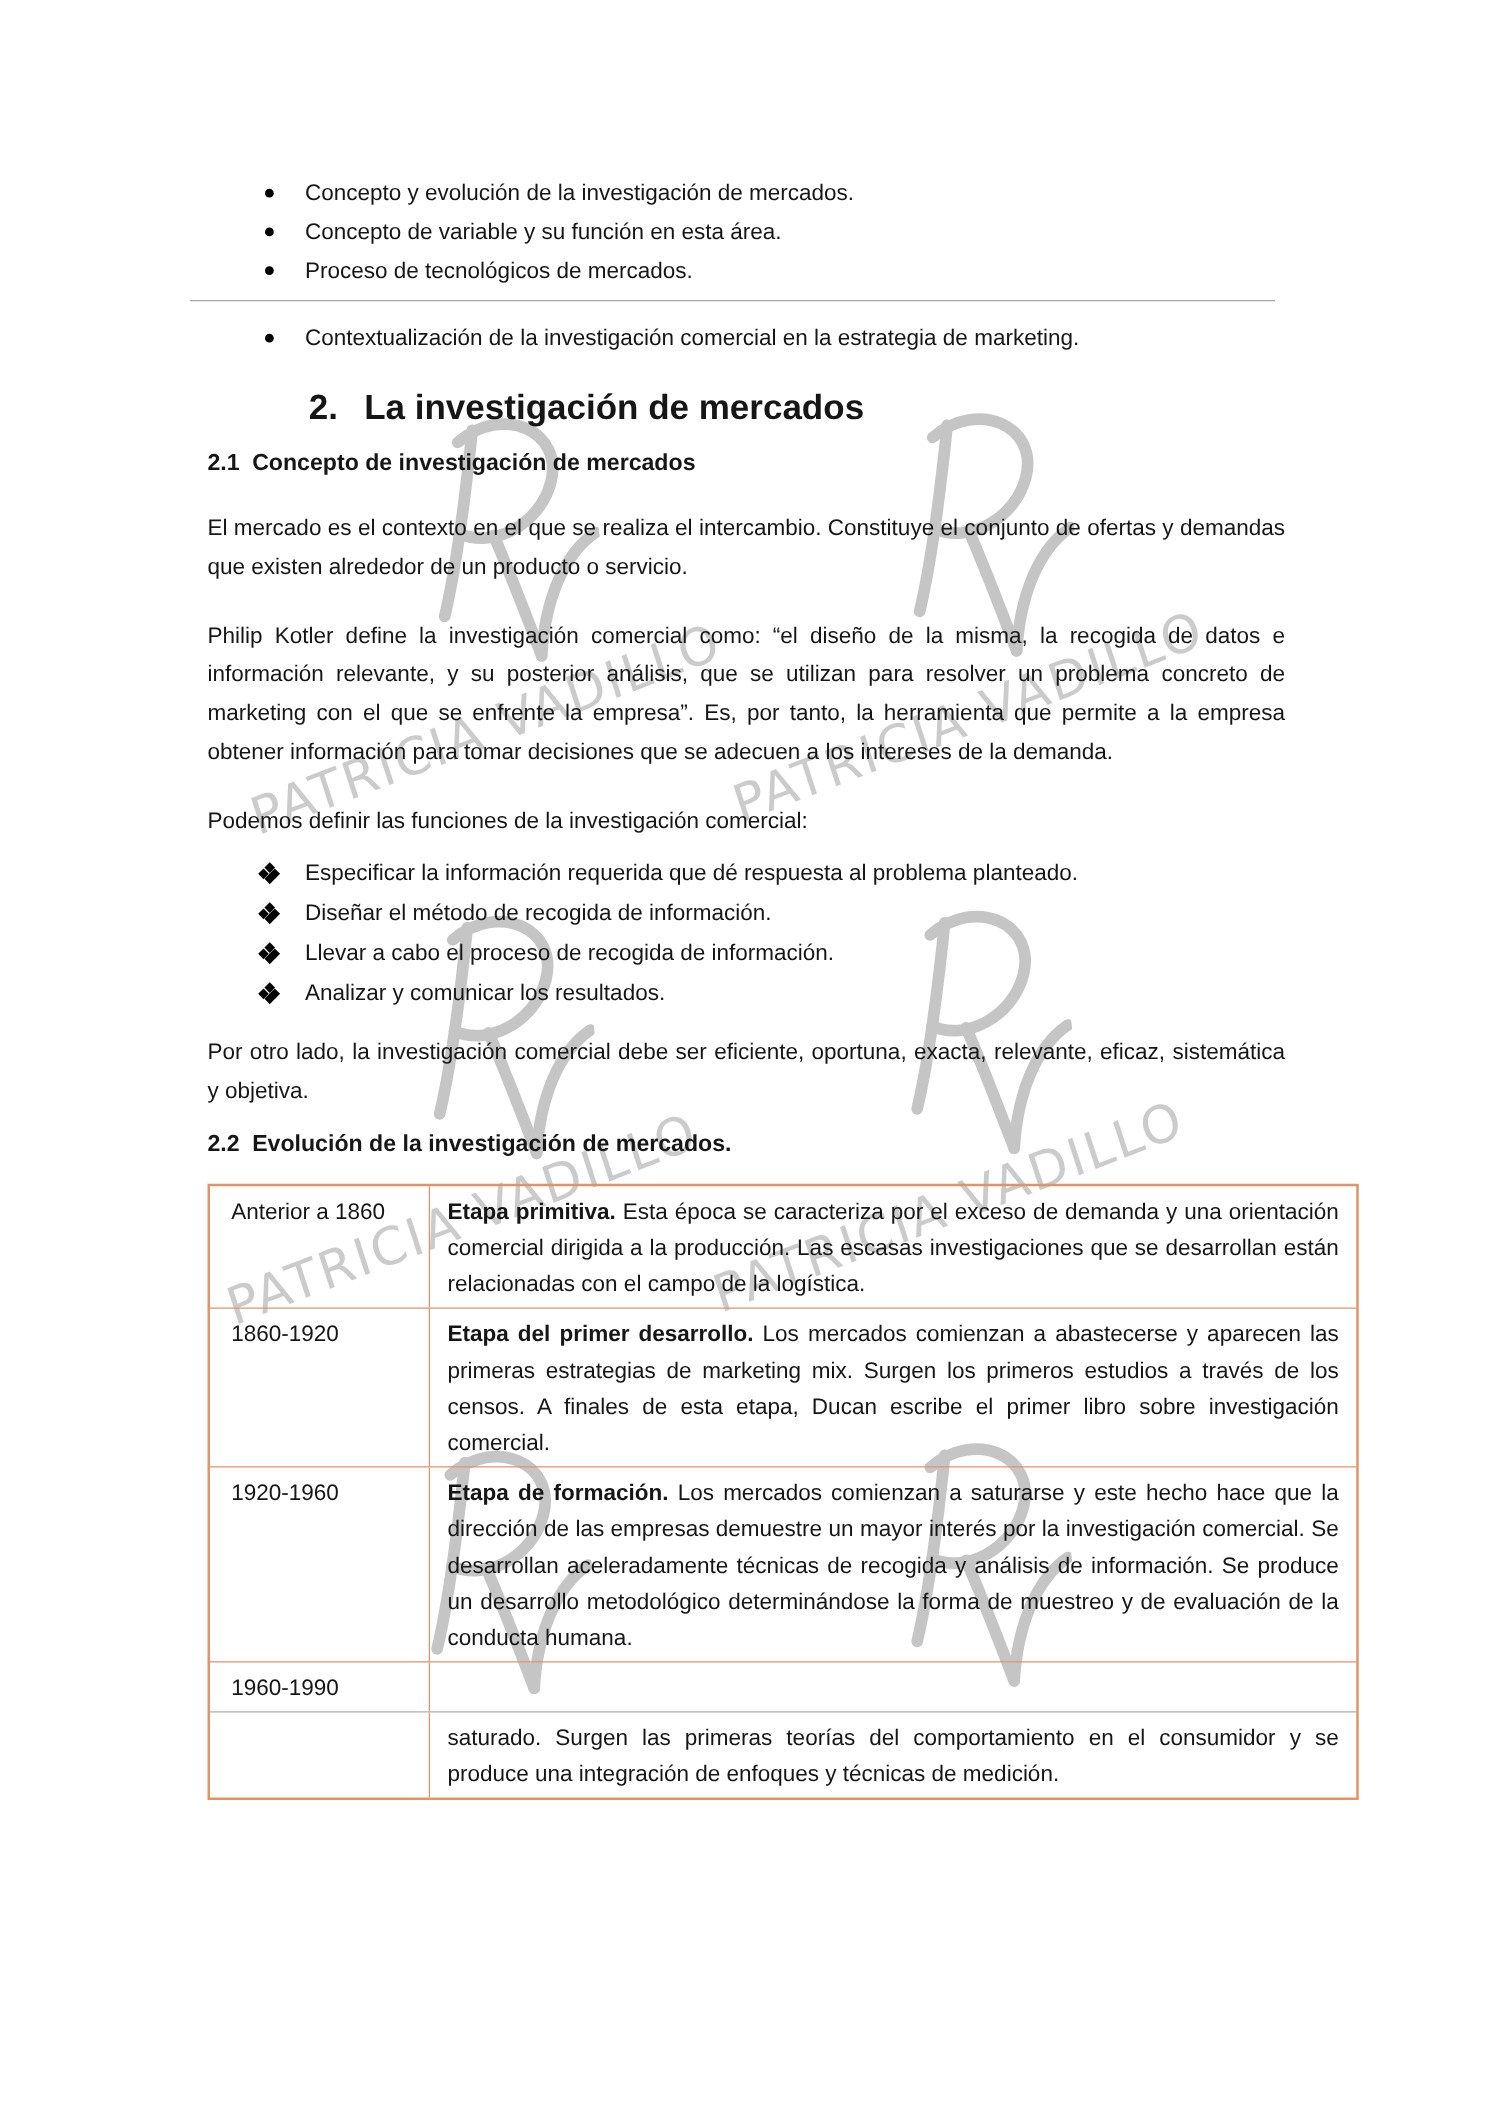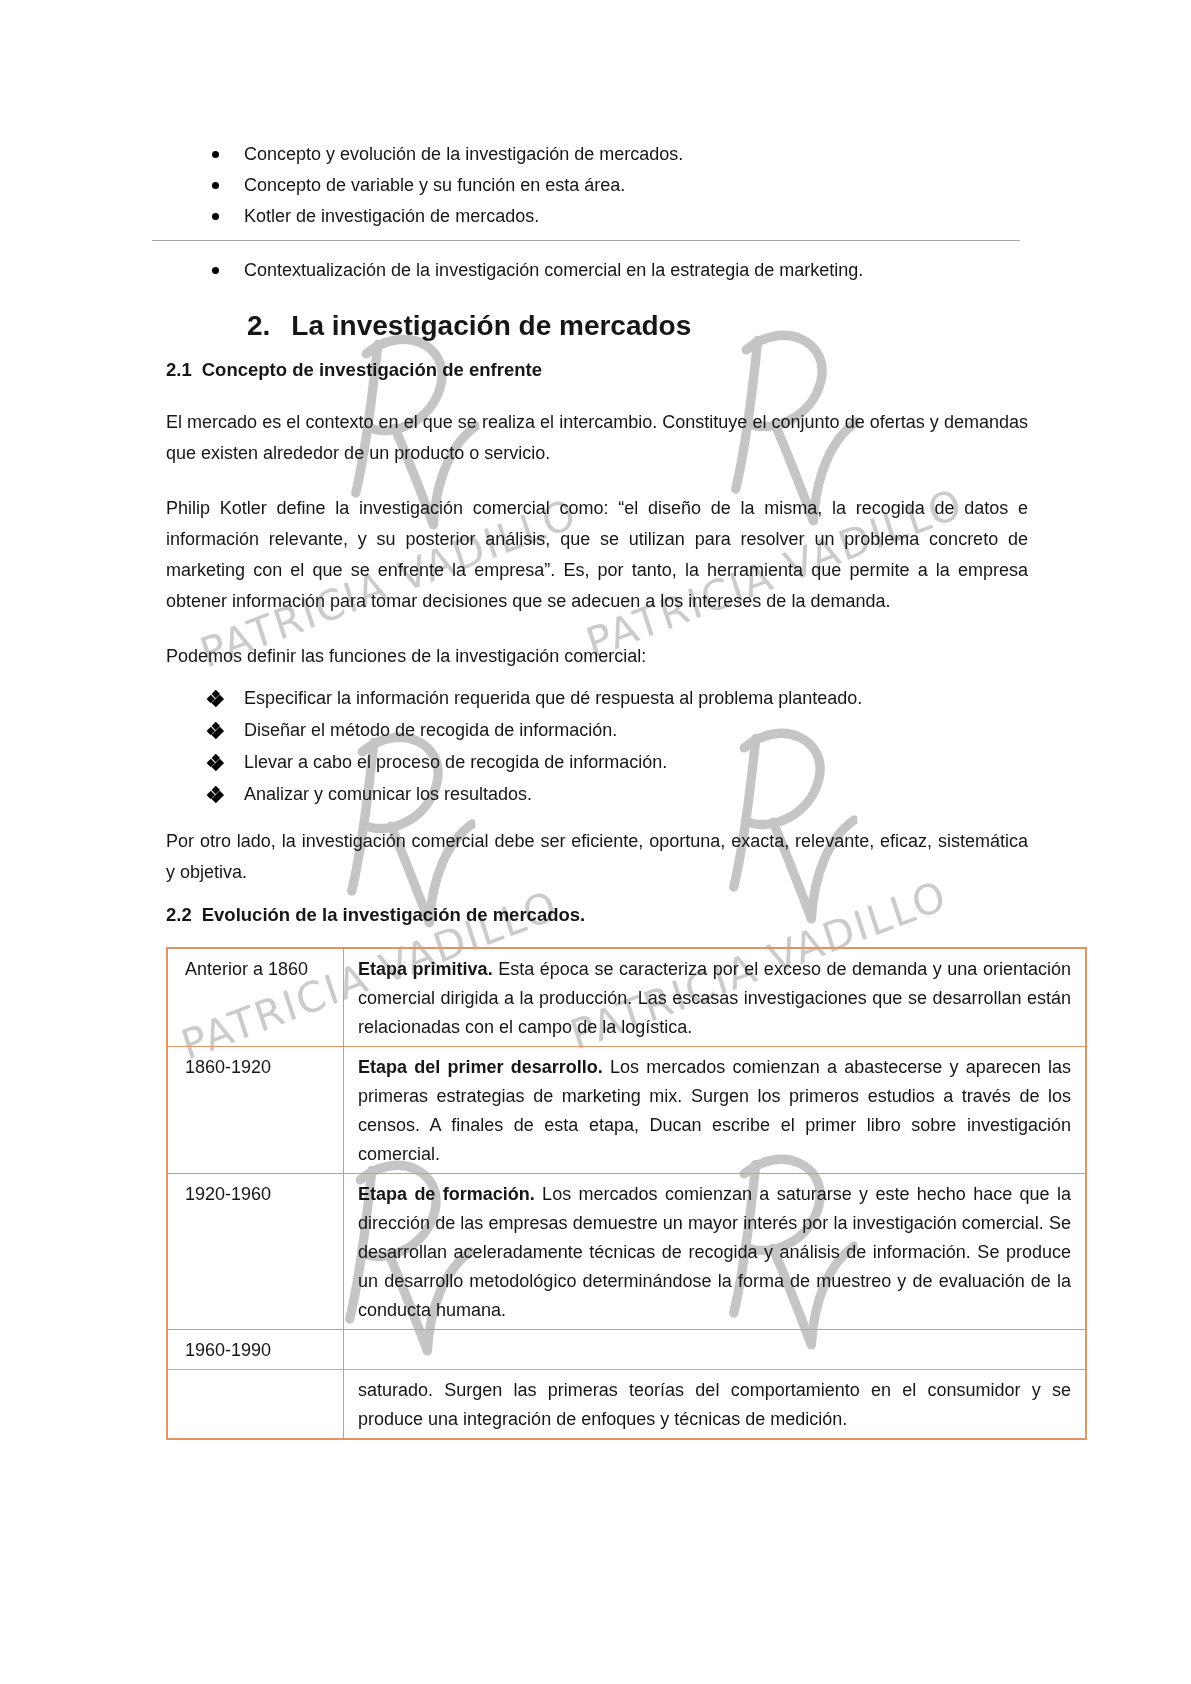--- a/index.html
+++ b/index.html
@@ -120,36 +120,36 @@
       <div class="bitem">
         <span class="dot"></span>
         <span>Concepto y evolución de la investigación de mercados.</span>
       </div>
       <div class="bitem">
         <span class="dot"></span>
         <span>Concepto de variable y su función en esta área.</span>
       </div>
       <div class="bitem">
         <span class="dot"></span>
-        <span>Kotler de investigación de mercados.</span>
+        <span>Proceso de tecnológicos de mercados.</span>
       </div>
       <div class="bitem gap-top">
         <span class="dot"></span>
         <span>Contextualización de la investigación comercial en la estrategia de marketing.</span>
       </div>
     </div>
 
     <div class="h1">
       <span class="num">2.</span>
       <span>La investigación de mercados</span>
     </div>
 
     <div class="h2">
       <span class="num">2.1</span>
-      <span>Concepto de investigación de enfrente</span>
+      <span>Concepto de investigación de mercados</span>
     </div>
 
     <p class="para">El mercado es el contexto en el que se realiza el intercambio. Constituye el conjunto de ofertas y demandas que existen alrededor de un producto o servicio.</p>
 
     <p class="para">Philip Kotler define la investigación comercial como: “el diseño de la misma, la recogida de datos e información relevante, y su posterior análisis, que se utilizan para resolver un problema concreto de marketing con el que se enfrente la empresa”. Es, por tanto, la herramienta que permite a la empresa obtener información para tomar decisiones que se adecuen a los intereses de la demanda.</p>
 
     <p class="para nj">Podemos definir las funciones de la investigación comercial:</p>
 
     <div class="dlist">
       <div class="ditem">

